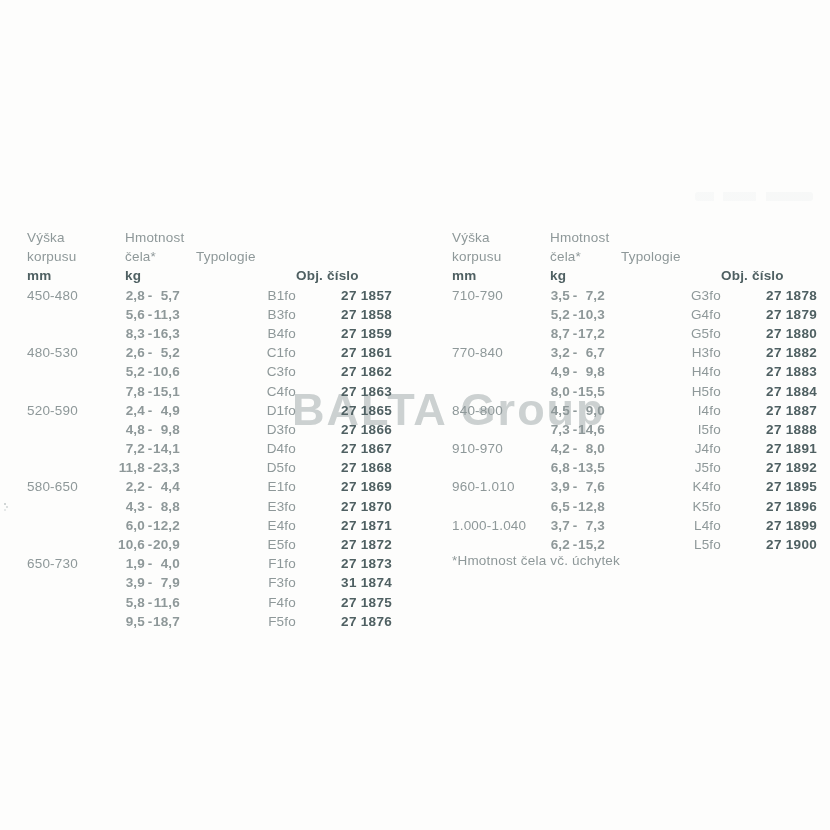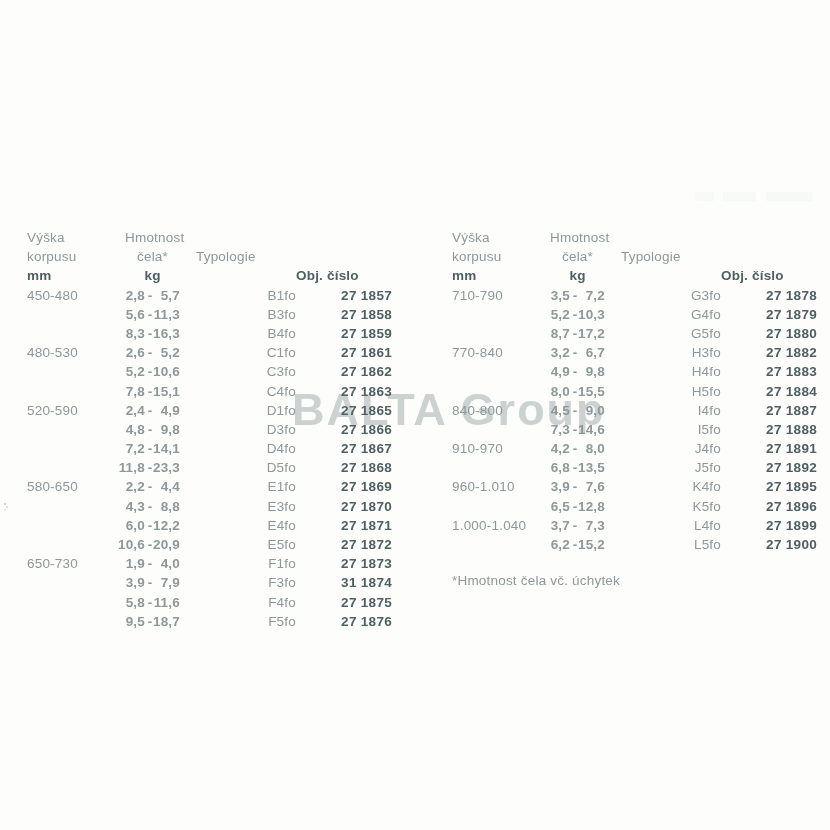--- a/index.html
+++ b/index.html
@@ -41,33 +41,33 @@
   .ctable.right{left:452px;}
 
   .hrow,.trow{
     display:grid;
     grid-template-columns:88px 65px 116px 96px;
     height:19.2px;line-height:19.2px;
     color:var(--text);
     font-size:13.5px;letter-spacing:.2px;
     white-space:nowrap;
   }
-  .hrow .h-kg{text-align:center;padding-left:10px;}
+  .hrow .h-kg{text-align:left;padding-left:10px;}
   .hrow .h-typ{text-align:left;padding-left:16px;}
   .b{font-weight:700;color:var(--emph);}
 
   .cell.kg{display:flex;font-weight:bold;}
   .kg-low{display:inline-flex;justify-content:flex-end;width:30px;}
   .kg-dash{display:inline-flex;justify-content:center;width:10px;}
   .kg-high{display:inline-flex;justify-content:flex-end;width:25px;}
   .cell.typ{text-align:right;padding-left:16px;}
   .cell.obj{font-weight:700;color:var(--emph);letter-spacing:.3px;text-align:right;}
 
   .footnote{
-    position:absolute;left:452px;top:571px;z-index:2;
+    position:absolute;left:452px;top:551px;z-index:2;
     color:var(--text);font-size:13.5px;letter-spacing:.2px;
     height:19.2px;line-height:19.2px;white-space:nowrap;
   }
 </style>
 </head>
 <body>
 
 <div class="page">
 
   <div class="watermark">BALTA Group</div>

